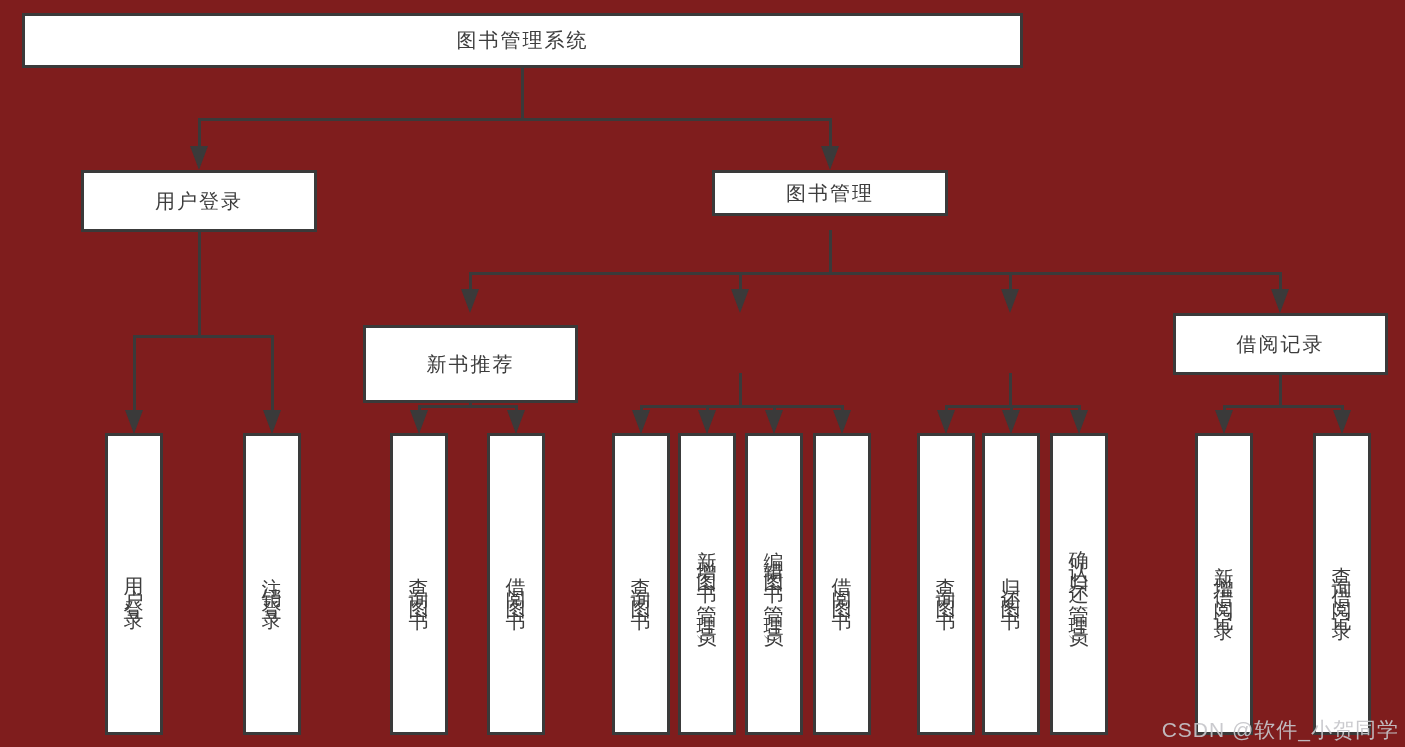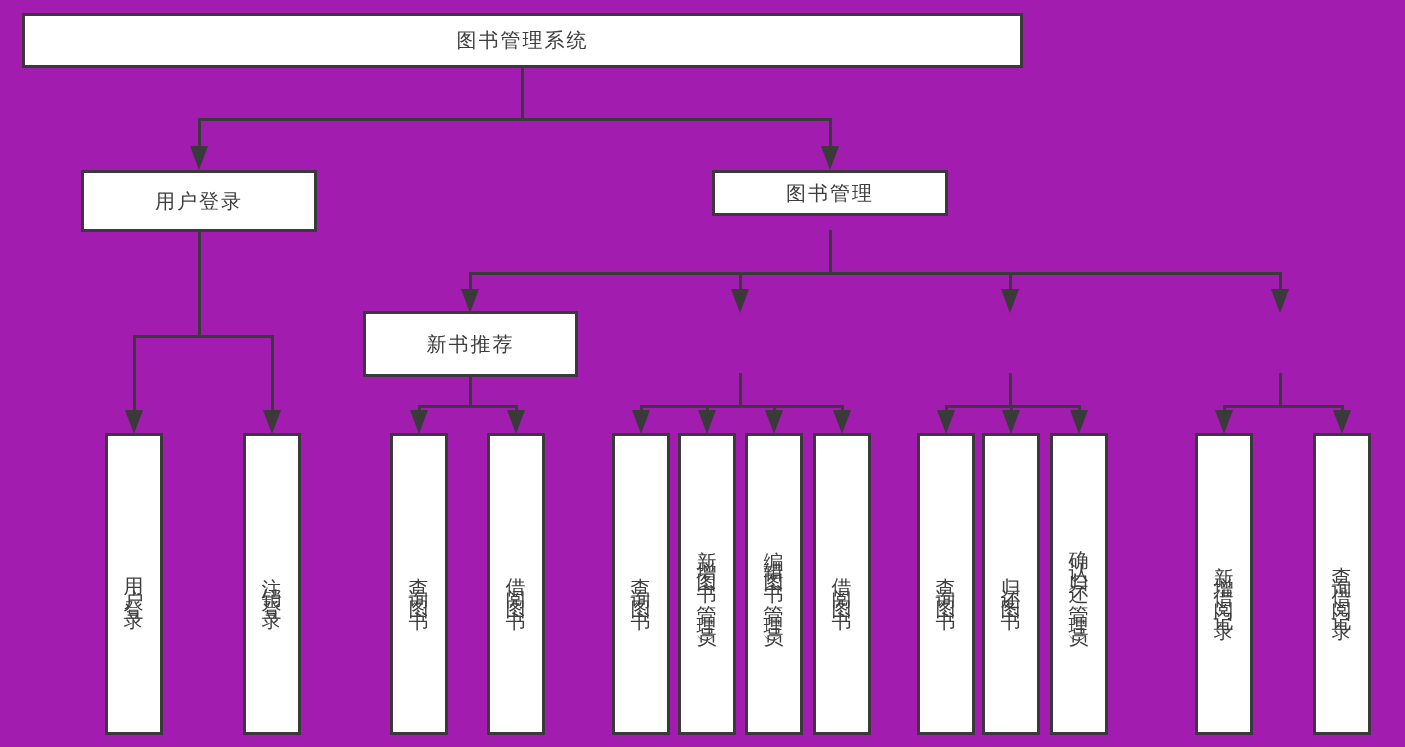--- a/index.html
+++ b/index.html
@@ -1,17 +1,17 @@
 <!DOCTYPE html>
 <html><head>
 <meta charset="utf-8">
 <style>
   html,body{margin:0;padding:0;background:#ffffff;}
   .stage{
-    position:relative;width:1405px;height:747px;background:#a21caf;overflow:hidden;
+    position:relative;width:1405px;height:747px;background:#7f1d1d;overflow:hidden;
     font-family:"Liberation Sans","DejaVu Sans",sans-serif;color:#3d3d3d;
   }
   .box{
     position:absolute;box-sizing:border-box;background:#ffffff;
     border:3px solid #3a3a3a;display:flex;align-items:center;justify-content:center;
     z-index:2;
   }
   .hbox span{font-size:20px;letter-spacing:2px;white-space:nowrap;}
   .leaf{top:433px;width:58px;height:302px;}
   .leaf span{
@@ -39,22 +39,25 @@
     <span>图书管理系统</span>
   </div>
 
   <div class="box hbox" style="left:81px;top:170px;width:236px;height:62px">
     <span>用户登录</span>
   </div>
   <div class="box hbox" style="left:712px;top:170px;width:236px;height:46px">
     <span>图书管理</span>
   </div>
 
-  <div class="box hbox" style="left:363px;top:311px;width:215px;height:66px">
+  <div class="box hbox" style="left:363px;top:325px;width:215px;height:78px">
     <span>新书推荐</span>
+  </div>
+  <div class="box hbox" style="left:1173px;top:313px;width:215px;height:62px">
+    <span>借阅记录</span>
   </div>
 
   <div class="box leaf" style="left:105px">
     <span>用户登录</span>
   </div>
   <div class="box leaf" style="left:243px">
     <span>注销登录</span>
   </div>
 
   <div class="box leaf" style="left:390px">
@@ -146,14 +149,15 @@
   <div class="ar" style="left:1002px;top:410px"></div>
   <div class="ar" style="left:1070px;top:410px"></div>
 
   <div class="v" style="left:1279px;top:373px;height:34px"></div>
   <div class="h" style="left:1223px;top:405px;width:121px"></div>
   <div class="v" style="left:1223px;top:405px;height:9px"></div>
   <div class="v" style="left:1341px;top:405px;height:9px"></div>
   <div class="ar" style="left:1215px;top:410px"></div>
   <div class="ar" style="left:1333px;top:410px"></div>
 
+  <div class="wm">CSDN @软件_小贺同学</div>
 
 </div>
 
 </body></html>

